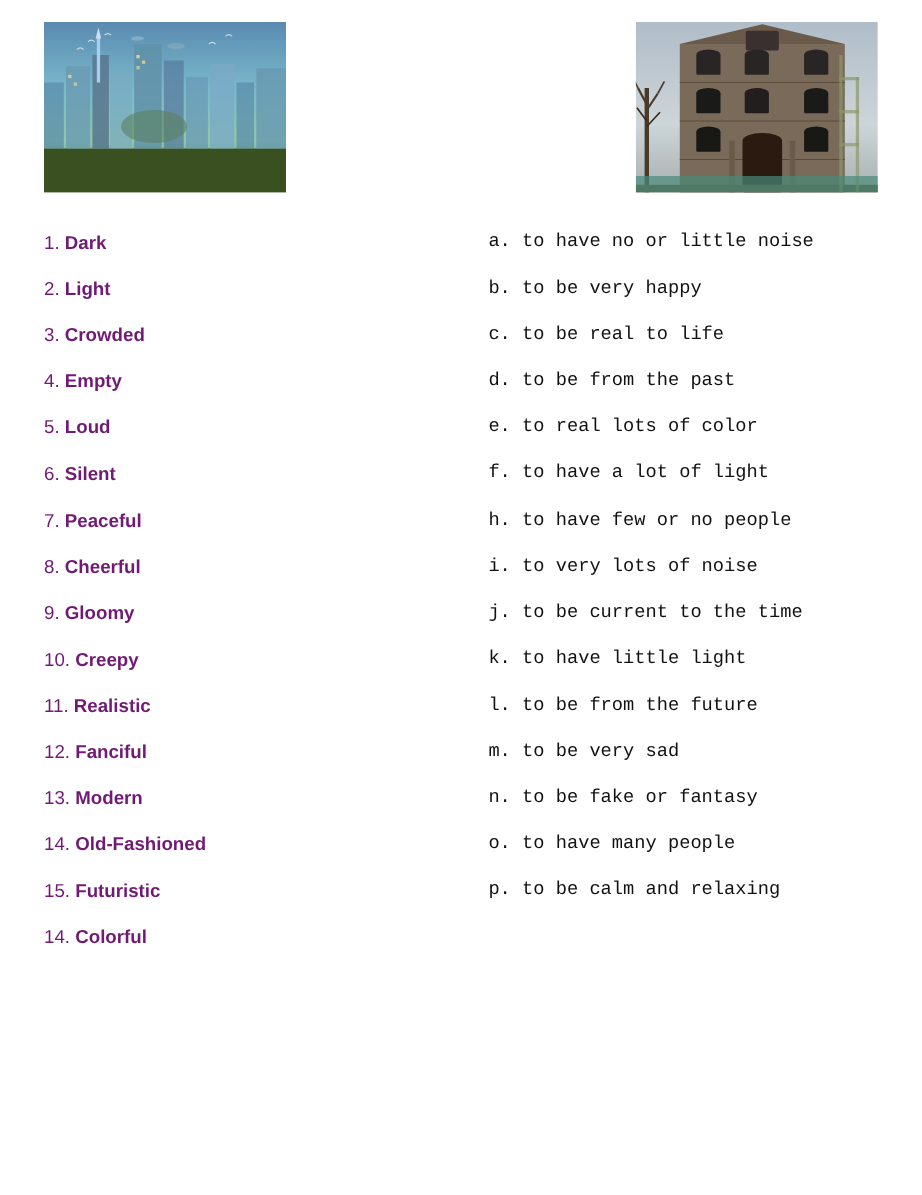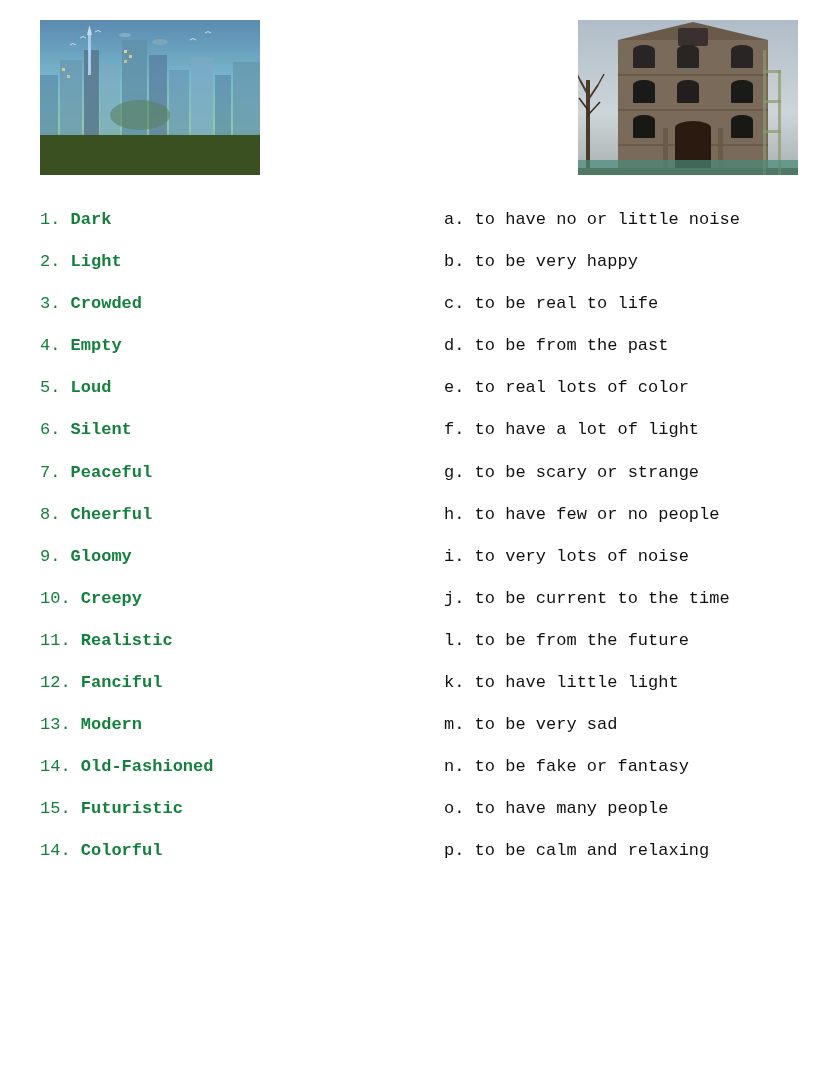--- a/index.html
+++ b/index.html
@@ -78,22 +78,22 @@
     }
 
     .right-column {
       flex: 1;
       padding-left: 30px;
     }
 
     .list-item {
       margin-bottom: 20px;
       font-size: 17px;
-      font-family: Liberation Mono, monospace;
-      color: #15803d;
+      font-family: Liberation Sans, sans-serif;
+      color: #701a75;
       line-height: 1.3;
     }
 
     .list-item-word {
       font-weight: bold;
     }
 
     .desc-item {
       margin-bottom: 20px;
       font-size: 17px;
@@ -259,26 +259,25 @@
         <div class="list-item"><span>15.</span> <span class="list-item-word">Futuristic</span></div>
         <div class="list-item"><span>14.</span> <span class="list-item-word">Colorful</span></div>
       </div>
     <div class="right-column" id="right-col">
         <div class="desc-item"><span>a.</span> <span>to have no or little noise</span></div>
         <div class="desc-item"><span>b. </span> <span>to be very happy</span></div>
         <div class="desc-item"><span>c.</span> <span>to be real to life</span></div>
         <div class="desc-item"><span>d.</span> <span>to be from the past</span></div>
         <div class="desc-item"><span>e.</span> <span>to real lots of color</span></div>
         <div class="desc-item"><span>f.</span> <span>to have a lot of light</span></div>
-        <div class="desc-item"><span>g.</span> <span>to be scary or strange</span></div>
         <div class="desc-item"><span>h.</span> <span>to have few or no people</span></div>
         <div class="desc-item"><span>i.</span> <span>to very lots of noise</span></div>
         <div class="desc-item"><span>j.</span> <span>to be current to the time</span></div>
+        <div class="desc-item"><span>k.</span> <span>to have little light</span></div>
         <div class="desc-item"><span>l.</span> <span>to be from the future</span></div>
-        <div class="desc-item"><span>k.</span> <span>to have little light</span></div>
         <div class="desc-item"><span>m.</span> <span>to be very sad</span></div>
         <div class="desc-item"><span>n.</span> <span>to be fake or fantasy</span></div>
         <div class="desc-item"><span>o.</span> <span>to have many people</span></div>
         <div class="desc-item"><span>p.</span> <span>to be calm and relaxing</span></div>
       </div>
   </div>
 
 </div>
 
 </body></html>

